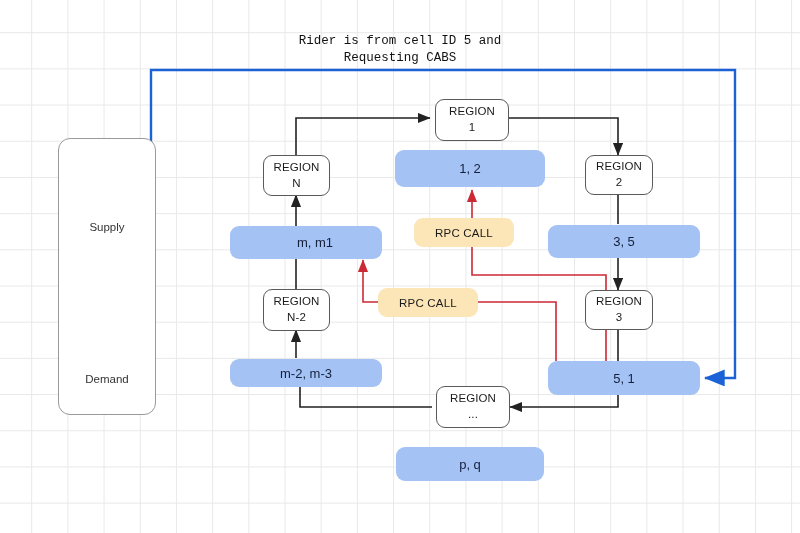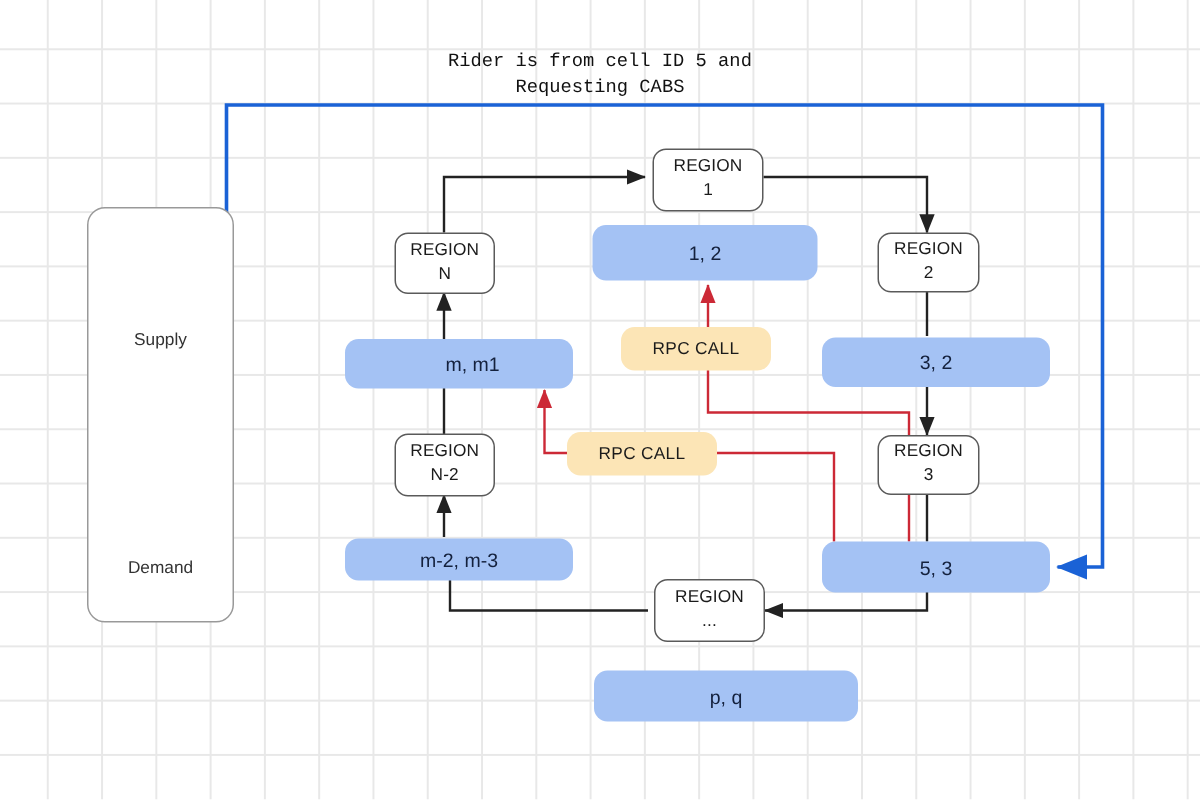--- a/index.html
+++ b/index.html
@@ -184,28 +184,28 @@
       <div>REGION</div>
       <div>N-2</div>
     </div>
   </div>
 
   <div class="node bar" style="left:395px; top:150px; width:150px; height:37px;">
     <span>1, 2</span>
   </div>
 
   <div class="node bar" style="left:548px; top:225px; width:152px; height:33px;">
-    <span>3, 2</span>
+    <span>3, 5</span>
   </div>
 
   <div class="node bar" style="left:548px; top:361px; width:152px; height:34px;">
-    <span>5, 3</span>
-  </div>
-
-  <div class="node bar" style="left:396px; top:447px; width:176px; height:34px;">
+    <span>5, 1</span>
+  </div>
+
+  <div class="node bar" style="left:396px; top:447px; width:148px; height:34px;">
     <span>p, q</span>
   </div>
 
   <div class="node bar" style="left:230px; top:226px; width:152px; height:33px;padding-left:18px;">
     <span>m, m1</span>
   </div>
 
   <div class="node bar" style="left:230px; top:359px; width:152px; height:28px;">
     <span>m-2, m-3</span>
   </div>

